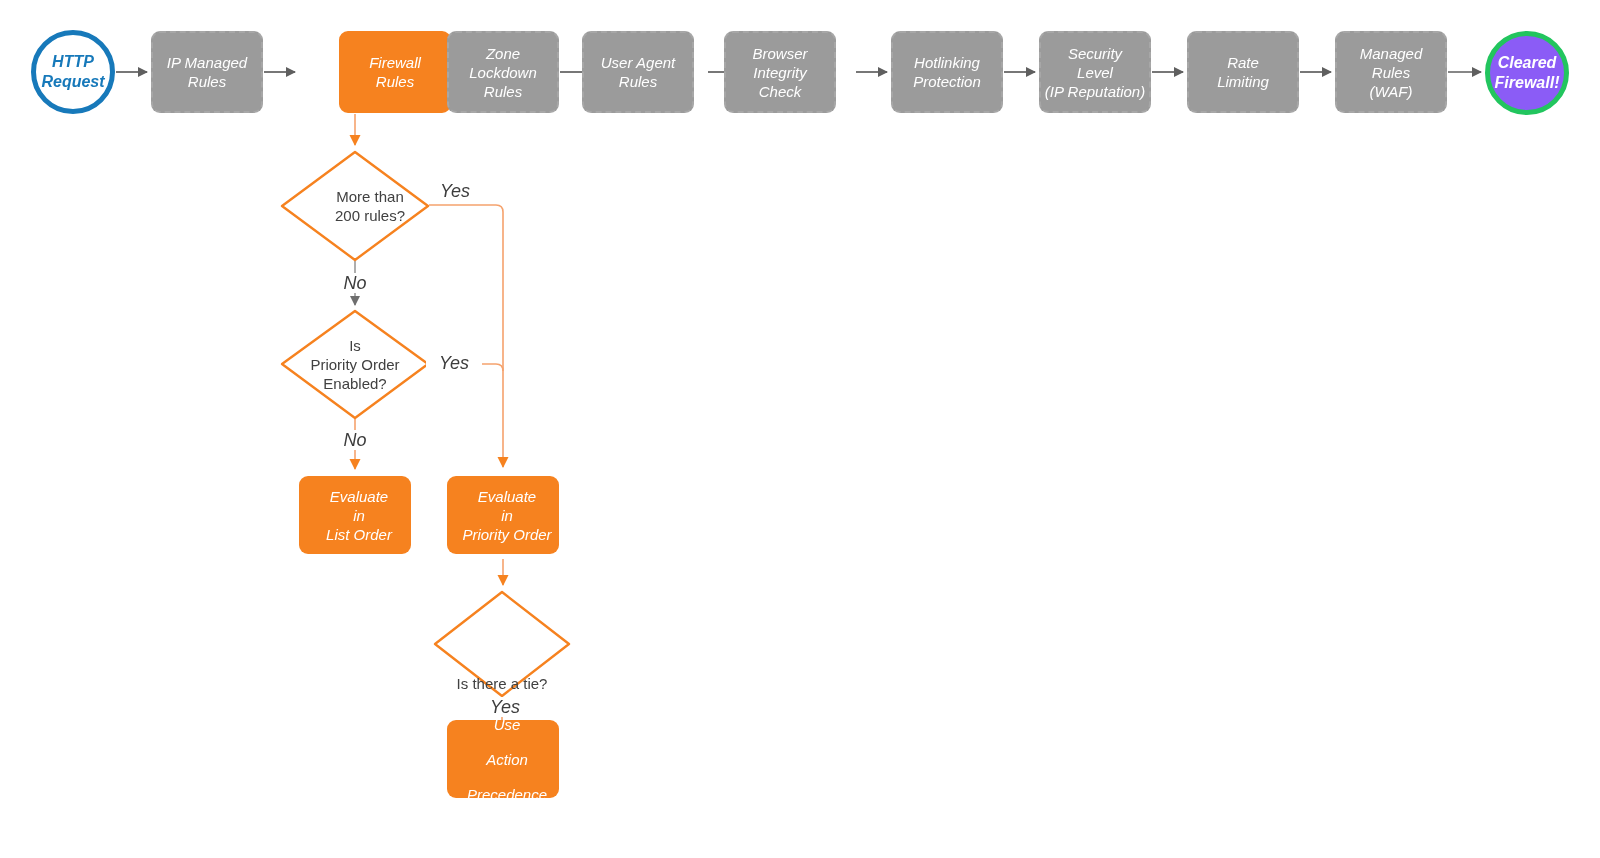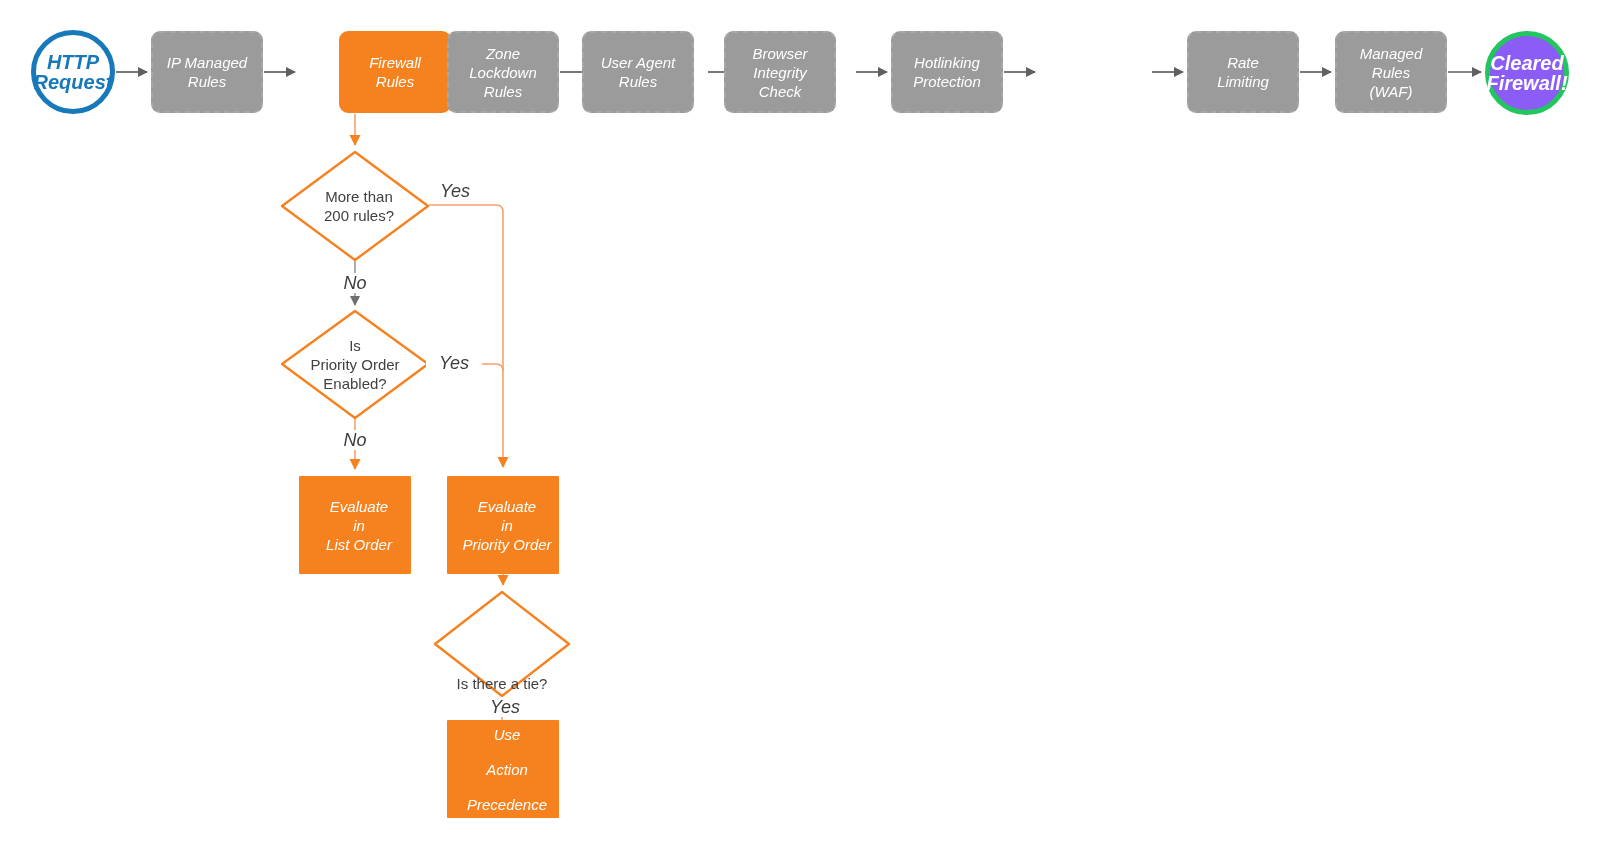--- a/index.html
+++ b/index.html
@@ -12,25 +12,25 @@
     position:absolute;display:flex;flex-direction:column;align-items:center;
     justify-content:center;text-align:center;font-style:italic;color:#ffffff;
     font-size:15px;line-height:19px;box-sizing:border-box;
   }
   .step{
     top:31px;width:112px;height:82px;background:#9b9b9b;
     border:2px dashed #a7a7a7;border-radius:9px;
   }
   .step.highlight{background:#f6821f;border:2px solid #f6821f;}
   .action{
-    width:112px;height:98px;background:#f6821f;border-radius:1px;padding-left:8px;
+    width:112px;height:78px;background:#f6821f;border-radius:9px;padding-left:8px;
   }
   .circle{
     width:84px;height:84px;border-radius:50%;font-weight:bold;
-    font-size:20px;line-height:20px;
+    font-size:16px;line-height:20px;
   }
   .circle.start{background:#ffffff;border:5px solid #1779ba;color:#1779ba;}
   .circle.end{background:#8b5cf6;border:5px solid #22c55e;color:#ffffff;}
   .decision-text{
     position:absolute;text-align:center;color:#414141;
     font-size:15px;line-height:19px;display:flex;flex-direction:column;
     align-items:center;justify-content:center;
   }
   .edge-label{
     position:absolute;text-align:center;font-style:italic;color:#3d3d3d;
@@ -109,38 +109,43 @@
     <span>Browser</span>
     <span>Integrity</span>
     <span>Check</span>
   </div>
 
   <div class="node step" style="left:891px;">
     <span>Hotlinking</span>
     <span>Protection</span>
   </div>
 
+  <div class="node step" style="left:1039px;">
+    <span>Security</span>
+    <span>Level</span>
+    <span>(IP Reputation)</span>
+  </div>
 
   <div class="node step" style="left:1187px;">
     <span>Rate</span>
     <span>Limiting</span>
   </div>
 
   <div class="node step" style="left:1335px;">
     <span>Managed</span>
     <span>Rules</span>
     <span>(WAF)</span>
   </div>
 
   <div class="node circle end" style="left:1485px;top:31px;">
     <span>Cleared</span>
     <span>Firewall!</span>
   </div>
 
-  <div class="decision-text" style="left:289px;top:186px;width:140px;height:40px;">
+  <div class="decision-text" style="left:300px;top:186px;width:140px;height:40px;">
     <span>More than</span>
     <span>200 rules?</span>
   </div>
 
   <div class="decision-text" style="left:275px;top:335px;width:160px;height:58px;">
     <span>Is</span>
     <span>Priority Order</span>
     <span>Enabled?</span>
   </div>
 

